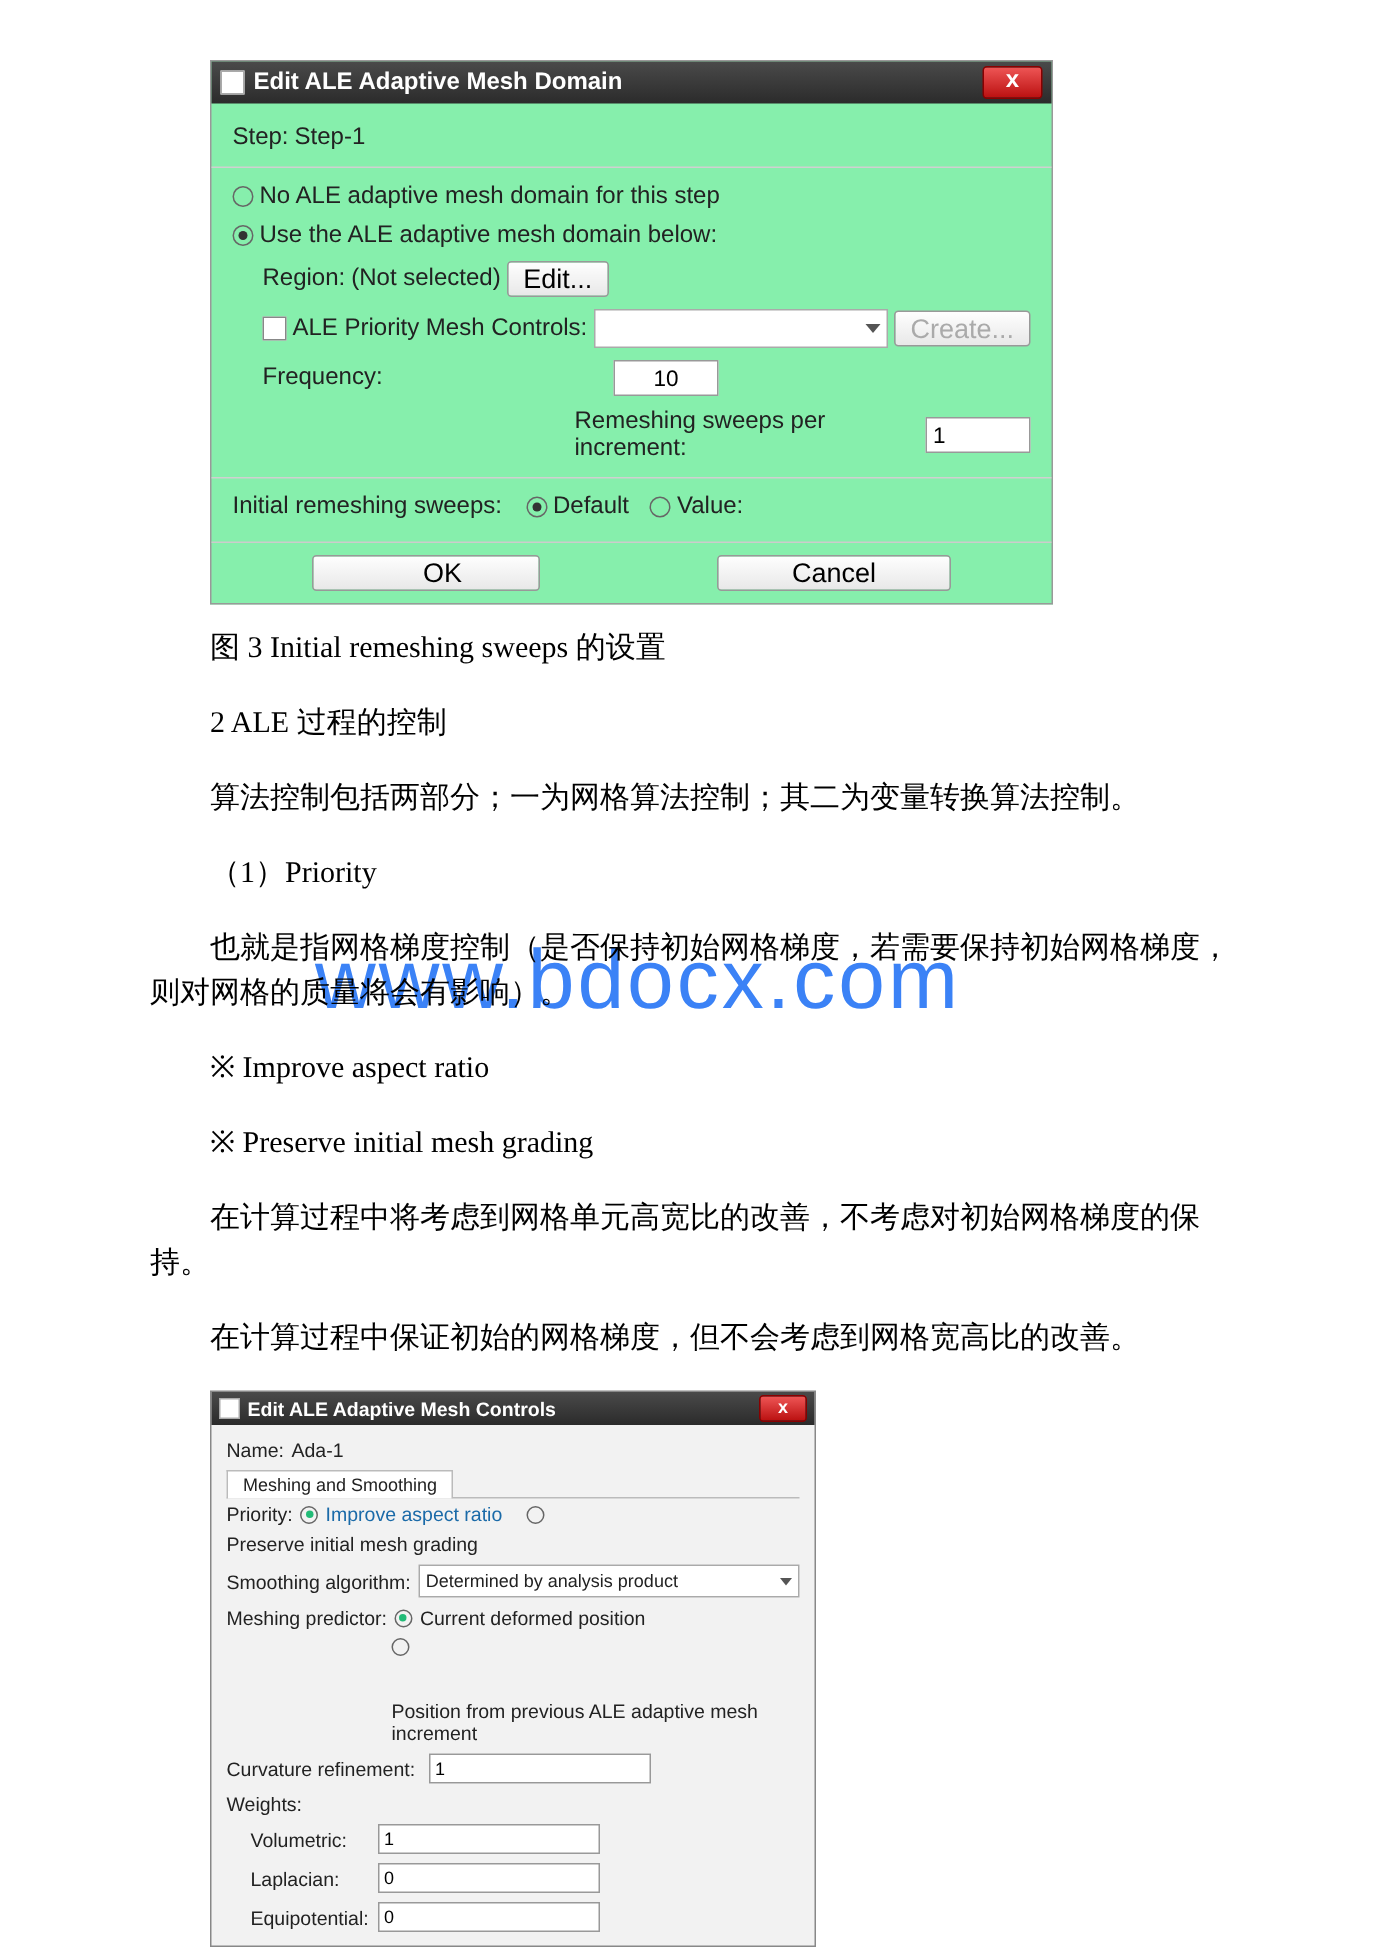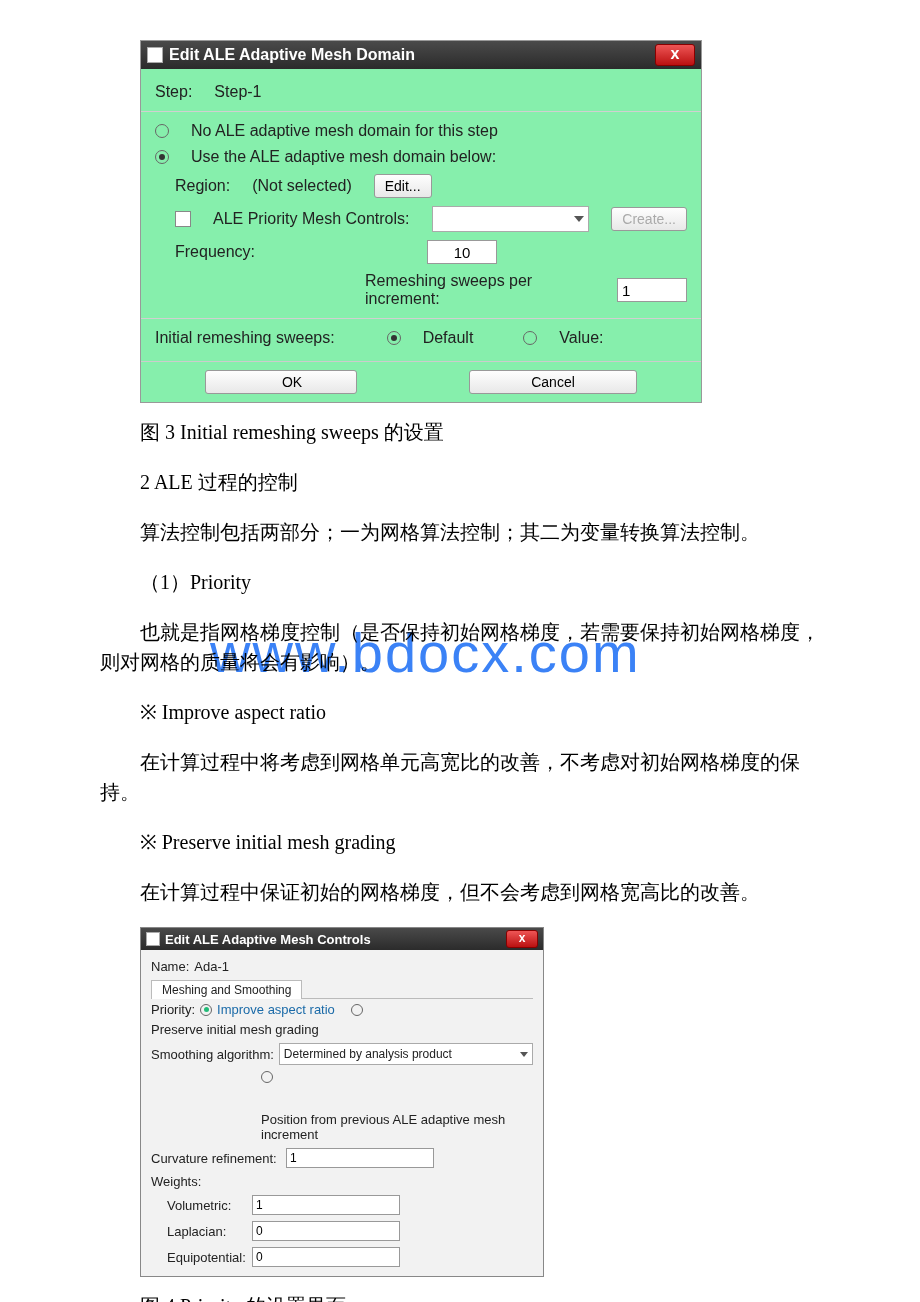--- a/index.html
+++ b/index.html
@@ -53,40 +53,40 @@
   .dlg1 .titlebar .tleft { display:flex; align-items:center; gap:6px; }
   .ticon { width:14px; height:14px; background:#fff; border:1px solid #aaa; display:inline-block; }
   .closebtn {
     width: 38px; height: 20px;
     background: linear-gradient(#e55, #b11);
     border: 1px solid #800;
     border-radius: 3px;
     color: #fff; text-align:center; line-height:18px; font-weight:bold;
   }
   .dlg1 .body { padding: 10px 14px; }
-  .dlg1 .row { display:flex; align-items:center; padding: 4px 0; gap:22px; }
+  .dlg1 .row { display:flex; align-items:center; padding: 4px 0; gap:4px; }
   .dlg1 .hr { border-top:1px solid #d0d0d0; margin: 6px -14px; }
   .dlg1 input[type=text] {
     border:1px solid #999; background:#fff; height:22px; padding:0 4px; font-size:15px;
   }
   .dlg1 .lbl { min-width: 0; }
   .dlg1 .editbtn, .dlg1 .createbtn, .dlg1 .ok, .dlg1 .cancel {
     border:1px solid #999; background:linear-gradient(#fefefe,#e8e8e8);
-    height:24px; padding:0 10px; font-size:14px; border-radius:3px;
+    height:24px; padding:0 10px; font-size:18px; border-radius:3px;
   }
   .dlg1 .createbtn { color:#aaa; }
   .dlg1 .dd {
     flex:1; height:24px; border:1px solid #aaa; background:#fff;
     display:flex; justify-content:flex-end; align-items:center; padding:0 4px;
   }
   .dlg1 .dd .arrow { width:0;height:0;border-left:5px solid transparent;border-right:5px solid transparent;border-top:6px solid #555; }
   .dlg1 .chk { width:14px; height:14px; border:1px solid #888; background:#fff; display:inline-block; }
   .dlg1 .footer { display:flex; justify-content:space-around; padding:8px; border-top:1px solid #ccc; }
   .dlg1 .ok { width:152px;padding-left:32px; }
-  .dlg1 .cancel { width:168px; }
+  .dlg1 .cancel { width:156px; }
   .radio { width:12px; height:12px; border:1px solid #666; border-radius:50%; display:inline-flex; align-items:center; justify-content:center; }
   .radio.sel::after { content:""; width:6px; height:6px; background:#333; border-radius:50%; }
 
   
   .dlg2 {
     width: 402px;
     border:1px solid #888;
     background:#f2f2f2;
     margin: 4px 0 14px 40px;
     font-family: Tahoma, Arial, sans-serif;
@@ -184,22 +184,22 @@
         <button class="cancel">Cancel</button>
       </div>
     </div>
 
     <p class="indent">图 3 Initial remeshing sweeps 的设置</p>
     <p class="indent">2 ALE 过程的控制</p>
     <p class="indent">算法控制包括两部分；一为网格算法控制；其二为变量转换算法控制。</p>
     <p class="indent">（1）Priority</p>
     <p class="indent">也就是指网格梯度控制（是否保持初始网格梯度，若需要保持初始网格梯度，则对网格的质量将会有影响）。</p>
     <p class="indent">※ Improve aspect ratio</p>
+    <p class="indent">※ Preserve initial mesh grading</p>
     <p class="indent">在计算过程中将考虑到网格单元高宽比的改善，不考虑对初始网格梯度的保持。</p>
-    <p class="indent">※ Preserve initial mesh grading</p>
     <p class="indent">在计算过程中保证初始的网格梯度，但不会考虑到网格宽高比的改善。</p>
 
     <div class="dlg2">
       <div class="titlebar">
         <span class="tleft">
           <span class="ticon" style="width:12px;height:12px;"></span>
           <span>Edit ALE Adaptive Mesh Controls</span>
         </span>
         <span class="closebtn">x</span>
       </div>
@@ -220,20 +220,25 @@
           <span class="tiny-radio"></span>
           <span>Preserve initial mesh grading</span>
         </div>
         <div class="row">
           <span>Smoothing algorithm:</span>
           <span class="dd2">
             <span>Determined by analysis product</span>
             <span class="arrow"></span>
           </span>
         </div>
+        <div class="row">
+          <span>Meshing predictor:</span>
+          <span class="tiny-radio sel"></span>
+          <span>Current deformed position</span>
+        </div>
         <div class="row" style="padding-left:110px;gap:29px;">
           <span class="tiny-radio"></span>
           <span>Position from previous ALE adaptive mesh increment</span>
         </div>
         <div class="row">
           <span style="width:130px;">Curvature refinement:</span>
           <input type="text" style="width: 140px;" value="1">
         </div>
         <div class="row">
           <span>Weights:</span>

